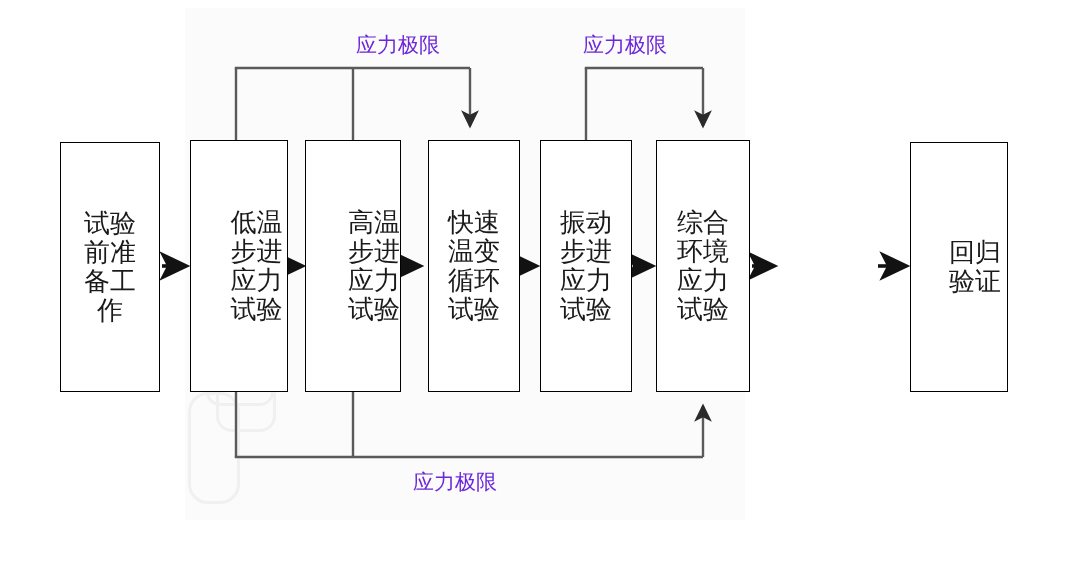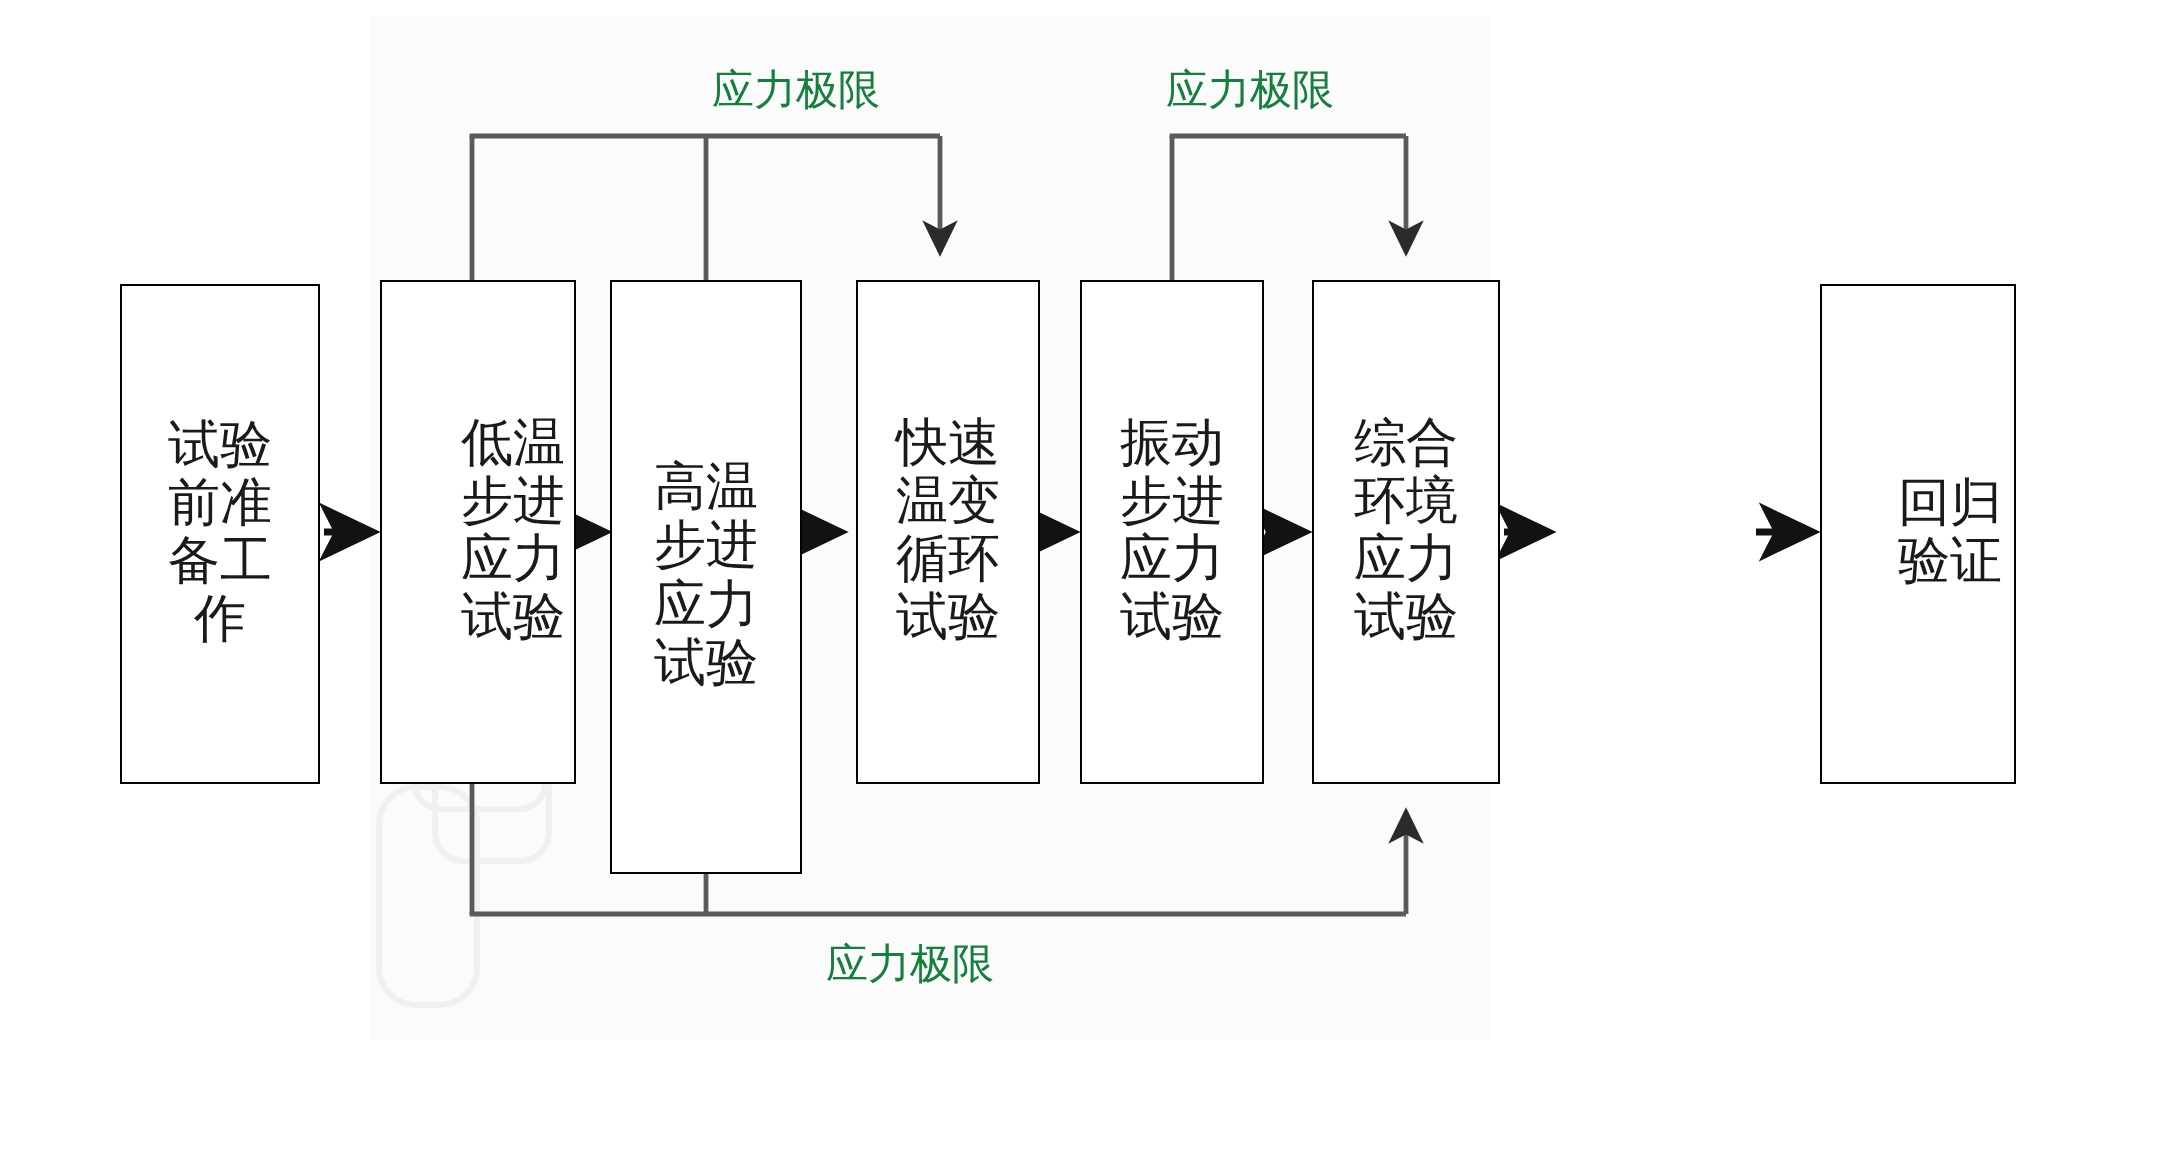--- a/index.html
+++ b/index.html
@@ -59,33 +59,33 @@
     line-height: 1.12;
     color: #1a1a1a;
     text-align: center;
     letter-spacing: 0px;
     white-space: pre-line;
     font-weight: 400;
   }
   
   .b1 { left: 60px;  top: 142px; width: 100px; height: 250px; }
   .b2 { left: 190px; top: 140px; width: 98px;  height: 252px; padding-left: 35px; }
-  .b3 { left: 305px; top: 140px; width: 96px;  height: 297px; }
+  .b3 { left: 305px; top: 140px; width: 96px;  height: 252px; justify-content: flex-end; }
   .b4 { left: 428px; top: 140px; width: 92px;  height: 252px; }
   .b5 { left: 540px; top: 140px; width: 92px;  height: 252px; }
   .b6 { left: 656px; top: 140px; width: 94px;  height: 252px; }
   .b7 { left: 778px; top: 142px; width: 98px;  height: 250px; }
   .b8 { left: 910px; top: 142px; width: 98px;  height: 250px; padding-left: 32px; }
 
   
   .loop-label {
     position: absolute;
     font-family: "DejaVu Sans", "Liberation Sans", sans-serif;
     font-size: 21px;
-    color: #15803d;
+    color: #6d28d9;
     white-space: nowrap;
   }
   .ll-top1  { left: 356px; top: 31px; }
   .ll-top2  { left: 583px; top: 31px; }
   .ll-bottom{ left: 413px; top: 468px; }
 
   
   .caption {
     position: absolute;
     left: 0;

